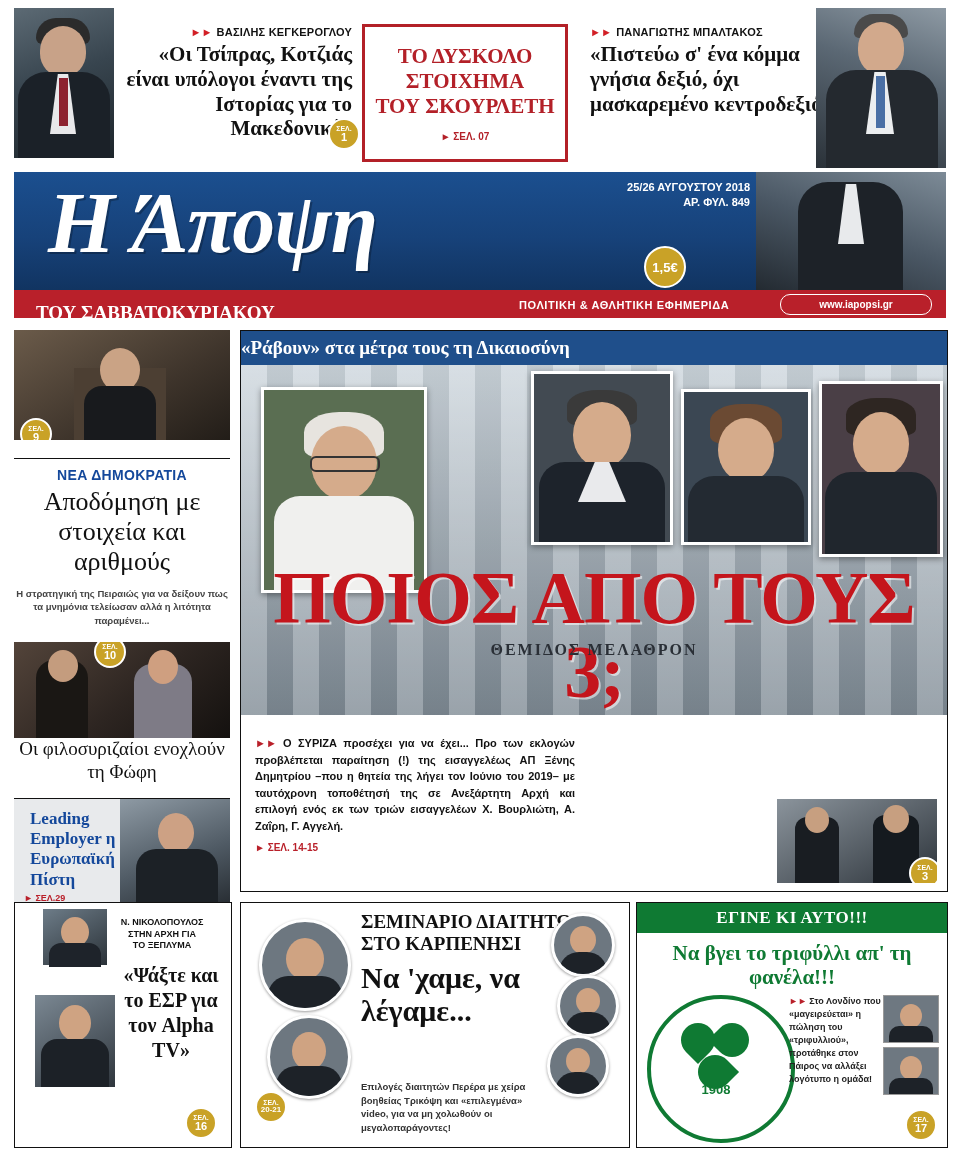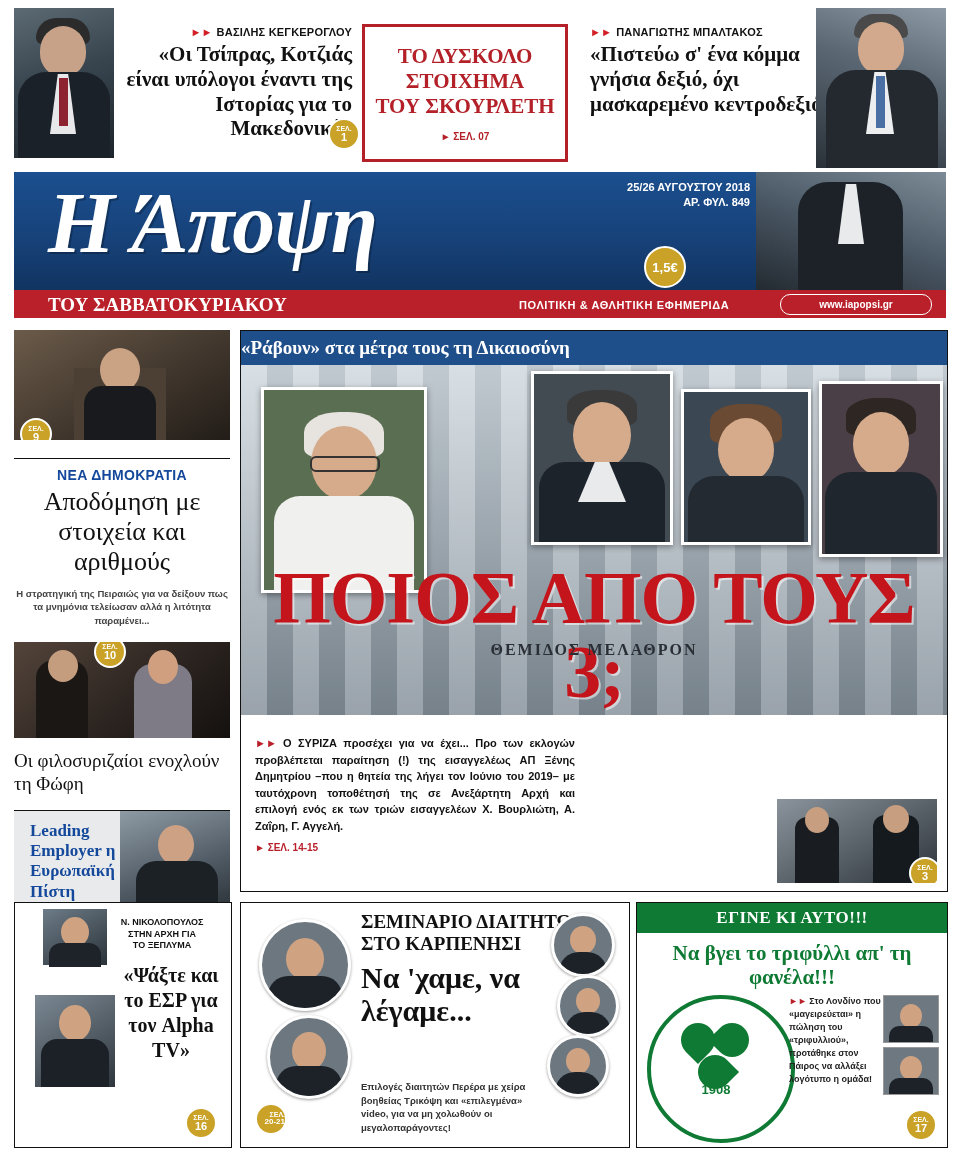--- a/index.html
+++ b/index.html
@@ -124,21 +124,21 @@
   }
   .masthead .price{
     position:absolute;left:630px;top:74px;width:38px;height:38px;border-radius:50%;
     background:#c9a227;color:#fff;font-size:13px;font-weight:bold;display:flex;align-items:center;justify-content:center;
     border:2px solid #fff;
   }
   .redbar{
     position:absolute;left:14px;top:290px;width:932px;height:28px;background:#b9202a;
   }
   .redbar .sat{
-    position:absolute;left:22px;top:4px;color:#fff;font-family:"Liberation Serif", serif;font-weight:bold;font-size:19px;margin-left:12px;
+    position:absolute;left:22px;top:12px;color:#fff;font-family:"Liberation Serif", serif;font-weight:bold;font-size:19px;
   }
   .redbar .tag{
     position:absolute;left:505px;top:9px;color:#fff;font-size:11px;font-weight:bold;letter-spacing:.6px;
   }
   .redbar .site{
     position:absolute;right:14px;top:4px;width:150px;height:19px;border:1px solid #fff;border-radius:10px;
     color:#fff;font-size:10px;font-weight:bold;display:flex;align-items:center;justify-content:center;
   }
 
   
@@ -166,21 +166,21 @@
     position:relative;margin-top:14px;width:216px;height:96px;
     background:linear-gradient(140deg,#53443a 0%,#2d2521 55%,#14110f 100%);overflow:hidden;
   }
   .lc-photo2 .w1{position:absolute;left:22px;top:18px;width:52px;height:78px;background:#1a1714;border-radius:18px 18px 0 0;}
   .lc-photo2 .w1h{position:absolute;left:34px;top:8px;width:30px;height:32px;border-radius:50%;background:#c49c7e;}
   .lc-photo2 .w2{position:absolute;left:120px;top:22px;width:58px;height:74px;background:#7e7b86;border-radius:18px 18px 0 0;}
   .lc-photo2 .w2h{position:absolute;left:134px;top:8px;width:30px;height:34px;border-radius:50%;background:#cf9f80;}
   .badge-10{position:absolute;left:80px;top:-6px;}
 
   .lc-head2{
-    margin-top:12px;font-family:"Liberation Serif", serif;font-size:19px;line-height:1.2;
+    font-family:"Liberation Serif", serif;font-size:19px;line-height:1.2;text-align:center;
   }
 
   .leadbox{
     position:relative;margin-top:14px;width:216px;height:112px;background:#e8eaec;overflow:hidden;
     border-top:1px solid #111;
   }
   .leadbox .txt{
     position:absolute;left:10px;top:10px;width:96px;
     font-family:"Liberation Serif", serif;font-size:17px;font-weight:bold;color:#14489b;line-height:1.2;margin-left:6px;
   }
@@ -319,21 +319,21 @@
   .c1{left:18px;top:16px;width:86px;height:86px;}
   .c1 .f{top:16px;width:38px;height:42px;} .c1 .b{top:54px;width:74px;height:34px;}
   .c2{left:26px;top:112px;width:78px;height:78px;}
   .c2 .f{top:14px;width:34px;height:38px;} .c2 .b{top:48px;width:66px;height:30px;}
   .c3{right:14px;top:10px;width:58px;height:58px;}
   .c3 .f{top:10px;width:26px;height:28px;} .c3 .b{top:36px;width:48px;height:24px;}
   .c4{right:10px;top:72px;width:56px;height:56px;}
   .c4 .f{top:10px;width:24px;height:26px;} .c4 .b{top:34px;width:46px;height:24px;}
   .c5{right:20px;top:132px;width:56px;height:56px;}
   .c5 .f{top:10px;width:24px;height:26px;} .c5 .b{top:34px;width:46px;height:24px;}
-  .badge-2021{position:absolute;left:14px;bottom:12px;align-items:flex-end;}
+  .badge-2021{position:absolute;left:14px;bottom:24px;}
 
   
   .bright{
     position:absolute;left:636px;top:902px;width:310px;height:244px;border:1px solid #111;background:#fff;overflow:hidden;
   }
   .bright .greenbar{
     height:30px;background:#0f7a33;display:flex;align-items:center;justify-content:center;
   }
   .bright .greenbar .t{color:#fff;font-family:"Liberation Serif", serif;font-weight:bold;font-size:17px;letter-spacing:.5px;}
   .bright .head{

